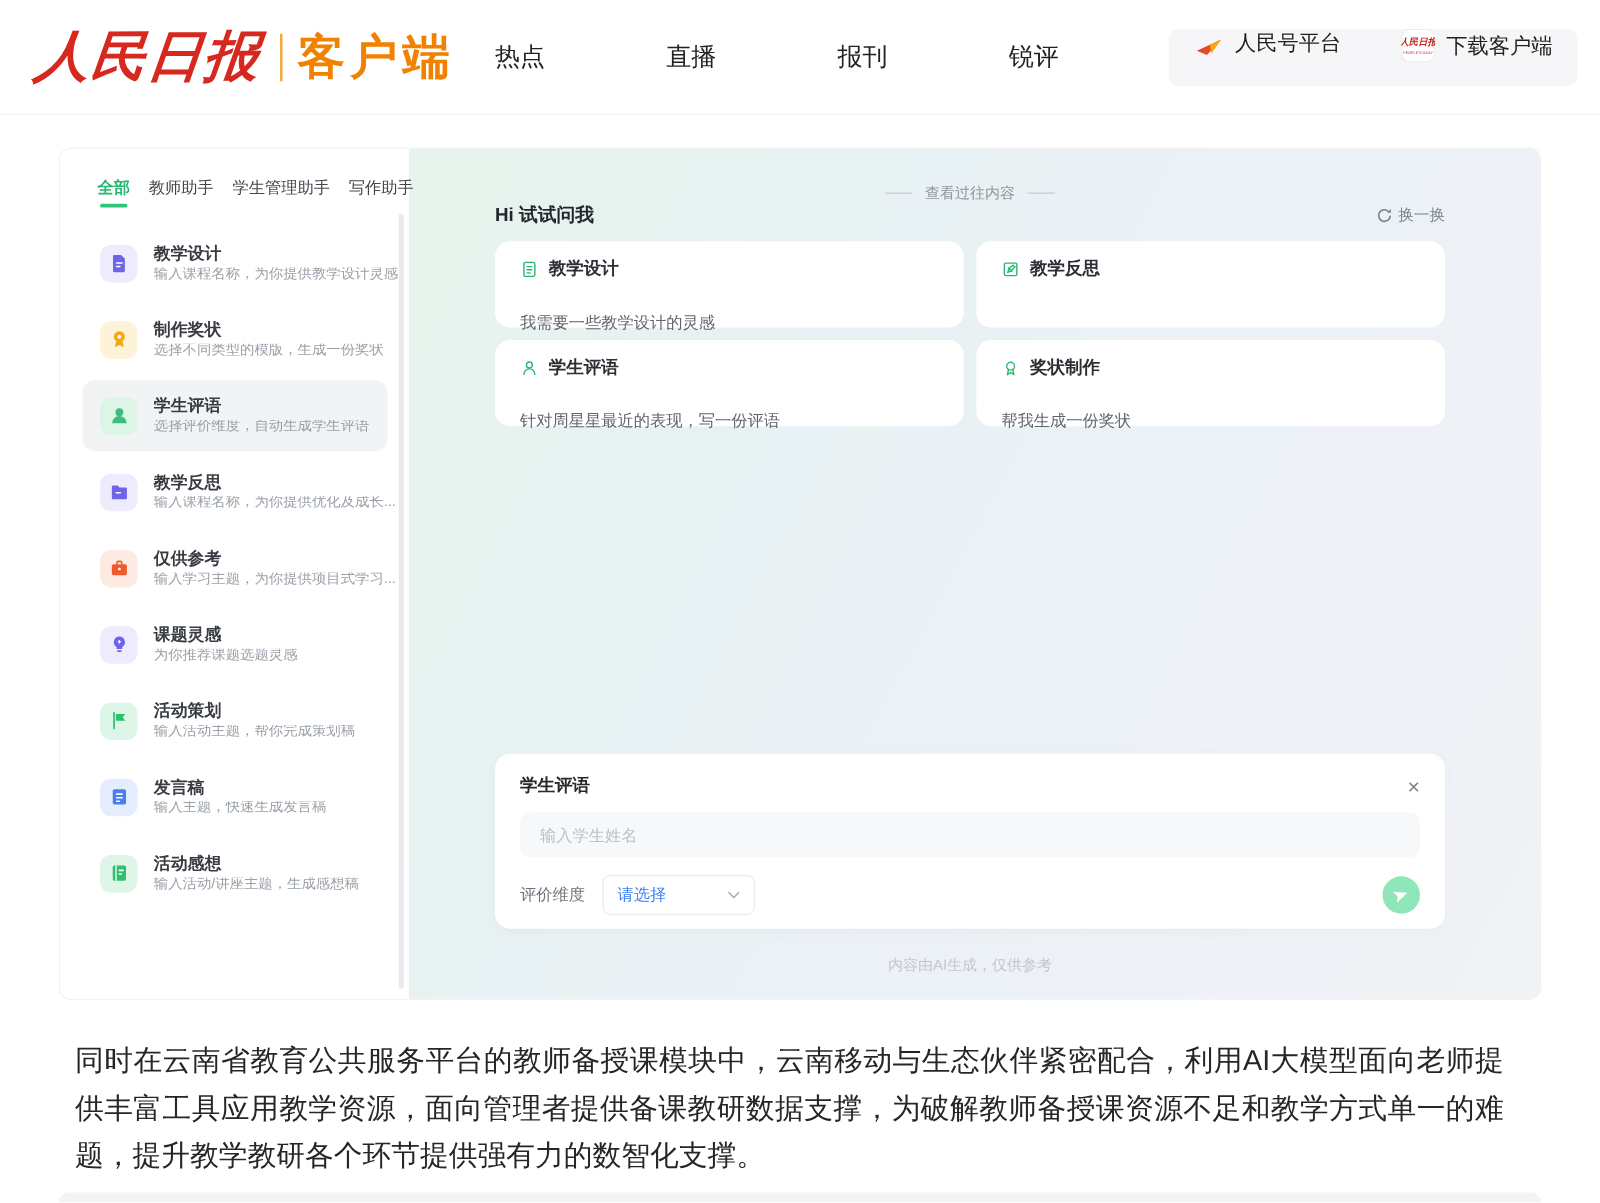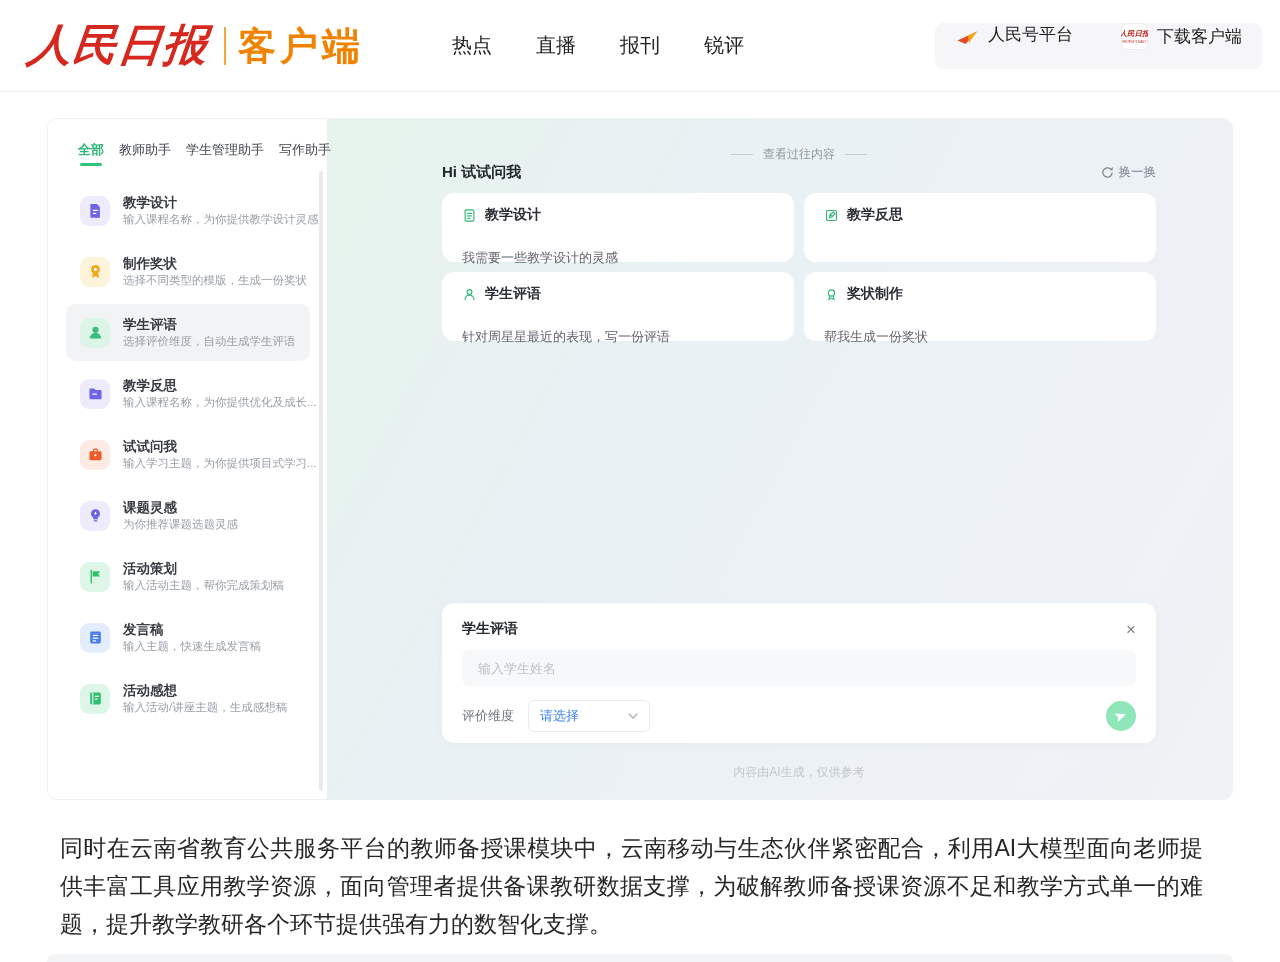--- a/index.html
+++ b/index.html
@@ -7,21 +7,21 @@
     font-family:"Liberation Sans","DejaVu Sans",sans-serif; }
 
   
   .site-header { height:92px; display:flex; align-items:center; padding:0 18px 0 28px;
     border-bottom:1px solid #f1f1f1; background:#fff; }
   .logo { display:flex; align-items:center; cursor:pointer; }
   .logo-zh { font-family:"Liberation Serif","DejaVu Serif",serif; font-style:italic; font-weight:bold;
     font-size:44px; color:#d6281e; letter-spacing:1px; transform:skewX(-6deg); line-height:1; }
   .logo-divider { width:2px; height:38px; background:#f5a83c; margin:0 12px 0 16px; }
   .logo-client { font-size:38px; font-weight:bold; color:#f08200; letter-spacing:4px; line-height:1; }
-  .site-nav { display:flex; margin-left:88px; gap:44px;font-family:Liberation Mono, monospace; }
+  .site-nav { display:flex; margin-left:32px; gap:97px;font-family:Liberation Mono, monospace; }
   .site-nav a { font-size:20px; color:#222; text-decoration:none; cursor:pointer; }
   .header-actions { margin-left:auto; display:flex; align-items:flex-start; background:#f6f6f8;
     border-radius:8px; overflow:hidden; height:46px; }
   .pill { display:flex; align-items:center; gap:9px; padding:0 20px; font-size:17px; color:#1f1f1f; cursor:pointer; }
   .pill-sep { width:14px; background:#fff; transform:skewX(-20deg); margin:-4px -3px; }
   .badge-svg { display:block; }
 
   
   .frame { margin:26px 47px 0; height:682px; border-radius:10px; overflow:hidden;
     display:flex; border:1px solid #f0f1f3; }
@@ -45,21 +45,21 @@
   .ic-purple { background:#edebfc; color:#6f63e8; }
   .ic-yellow { background:#fdf3d8; color:#f2a819; }
   .ic-green  { background:#dcf5e7; color:#3dbd7d; }
   .ic-red    { background:#fdeae2; color:#ef5a2a; }
   .ic-blue   { background:#e3edfd; color:#4a7df0; }
   .ic-mint   { background:#def6e8; color:#2fc06f; }
   .sidebar-scrollbar { position:absolute; top:52px; bottom:8px; right:4px; width:4px;
     border-radius:2px; background:#e9eaec; }
 
   .chat-main { flex:1; background:linear-gradient(118deg,#e6f4ec 0%,#e8f1f3 32%,#ecf1f6 58%,#f0f2f5 100%);
-    padding:0 76px 0 115px; display:flex; flex-direction:column; }
+    padding:0 76px 0 69px; display:flex; flex-direction:column; }
   .history { margin-top:27px; display:flex; align-items:center; justify-content:center; gap:10px;
     color:#90969f; font-size:12px; cursor:pointer; }
   .dash { width:22px; height:1px; background:#c7ccd3; }
   .greet-row { display:flex; align-items:center; justify-content:space-between; }
   .greet { font-size:15px; font-weight:bold; color:#23262b; }
   .refresh { display:flex; align-items:center; gap:5px; font-size:12.5px; color:#7c838c; cursor:pointer; }
   .cards { margin-top:11px; display:grid; grid-template-columns:1fr 1fr; gap:10px; }
   .card { background:#fff; border-radius:12px; height:69px; padding:13px 20px; cursor:pointer; }
   .card-head { display:flex; align-items:center; gap:8px; }
   .card-title { font-size:14px; font-weight:bold; color:#2c3036; }
@@ -198,21 +198,21 @@
 
       <div class="item">
         <span class="item-icon ic-red">
           <svg width="17" height="17" viewBox="0 0 24 24">
               <path d="M9.2 8V6.2c0-1 .8-1.8 1.8-1.8h2c1 0 1.8.8 1.8 1.8V8" fill="none" stroke="currentColor" stroke-width="1.8"></path>
               <rect x="3.5" y="7.5" width="17" height="12.5" rx="2" fill="currentColor"></rect>
               <rect x="10.5" y="11.5" width="3" height="3" rx=".8" fill="#fff"></rect>
             </svg>
         </span>
         <span class="item-text">
-          <span class="item-title">试试问我</span>
+          <span class="item-title">仅供参考</span>
           <span class="item-desc">输入学习主题，为你提供项目式学习...</span>
         </span>
       </div>
 
 
       <div class="item">
         <span class="item-icon ic-purple">
           <svg width="17" height="17" viewBox="0 0 24 24">
               <path fill="currentColor" d="M12 3.2a6.3 6.3 0 0 1 3.2 11.7v2.3H8.8v-2.3A6.3 6.3 0 0 1 12 3.2z"></path>
               <rect x="9.3" y="18.6" width="5.4" height="2" rx="1" fill="currentColor"></rect>

